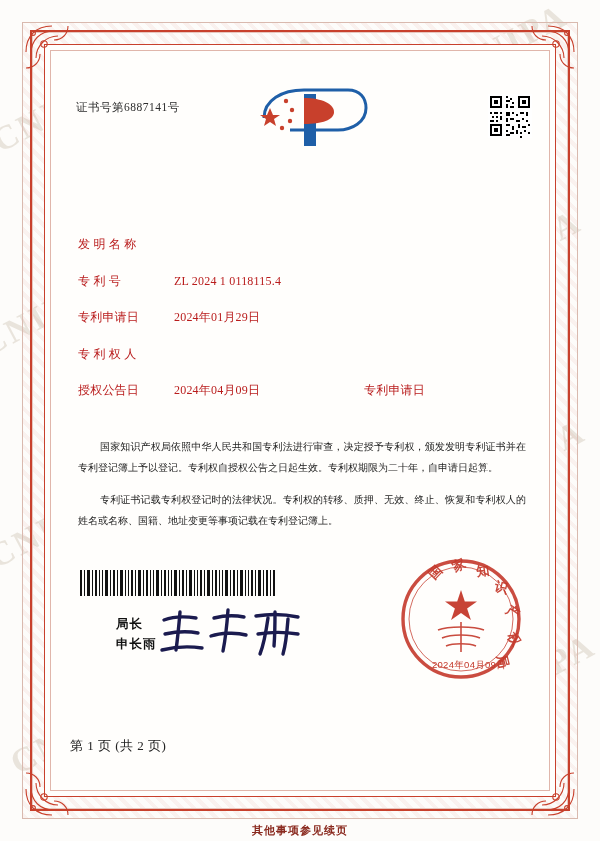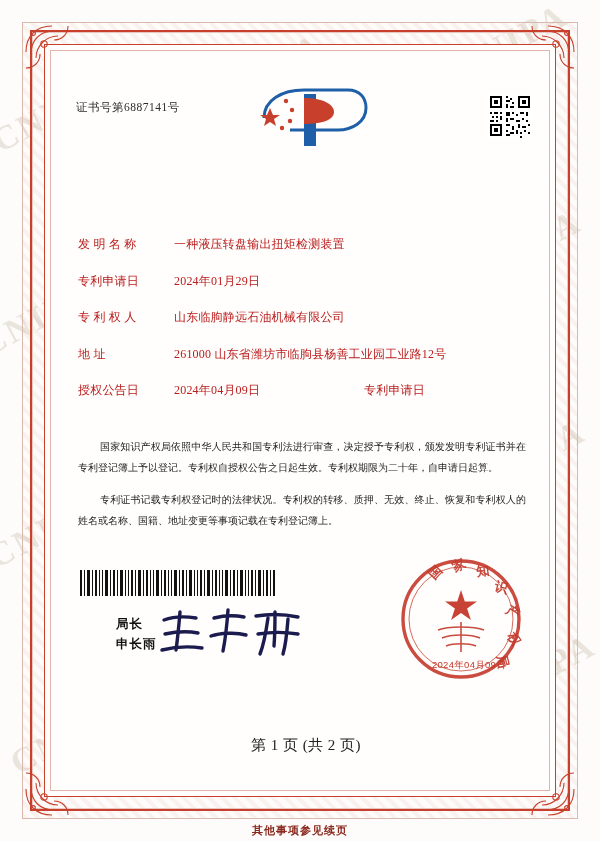--- a/index.html
+++ b/index.html
@@ -143,21 +143,21 @@
     width:126px;height:126px;
   }
   .seal-date{
     position:absolute;right:36px;top:601px;
     font-size:9.5px;color:#c4392b;
     letter-spacing:0.3px;
     font-family:"Liberation Sans", sans-serif;
   }
   .page-no{
     position:absolute;left:12px;right:0;bottom:28px;
-    text-align:center;font-size:15px;color:#222;
+    text-align:left;font-size:13px;color:#222;
     letter-spacing:0.5px;
   }
   .footer-note{
     position:absolute;left:0;right:0;bottom:3px;
     text-align:center;
     font-size:11px;color:#8a2a1f;
     font-weight:bold;letter-spacing:1px;
   }
   .footer-note .u{
     border-bottom:1px solid #8a2a1f;padding-bottom:14px;
@@ -311,39 +311,37 @@
         </g>
       </svg>
     </div>
 
 
     <div class="fields">
       <div class="row">
         <div class="lbl">
             <span>发 明 名 称</span>
           </div>
-        <div class="val">一种液压转盘输出扭矩检测装置</div>
+      </div>
+      <div class="row">
+        <div class="lbl">
+            <span>专 利 号</span>
+          </div>
+        <div class="val">ZL 2024 1 0118115.4</div>
       </div>
       <div class="row">
         <div class="lbl">
             <span>专利申请日</span>
           </div>
         <div class="val">2024年01月29日</div>
       </div>
       <div class="row">
         <div class="lbl">
             <span>专 利 权 人</span>
           </div>
-        <div class="val">山东临朐静远石油机械有限公司</div>
-      </div>
-      <div class="row">
-        <div class="lbl">
-            <span>地 址</span>
-          </div>
-        <div class="val">261000 山东省潍坊市临朐县杨善工业园工业路12号</div>
       </div>
       <div class="row split">
         <div class="lbl">
             <span>授权公告日</span>
           </div>
         <div class="val">2024年04月09日</div>
         <div class="lbl2">
             <span>专利申请日</span>
           </div>
       </div>

